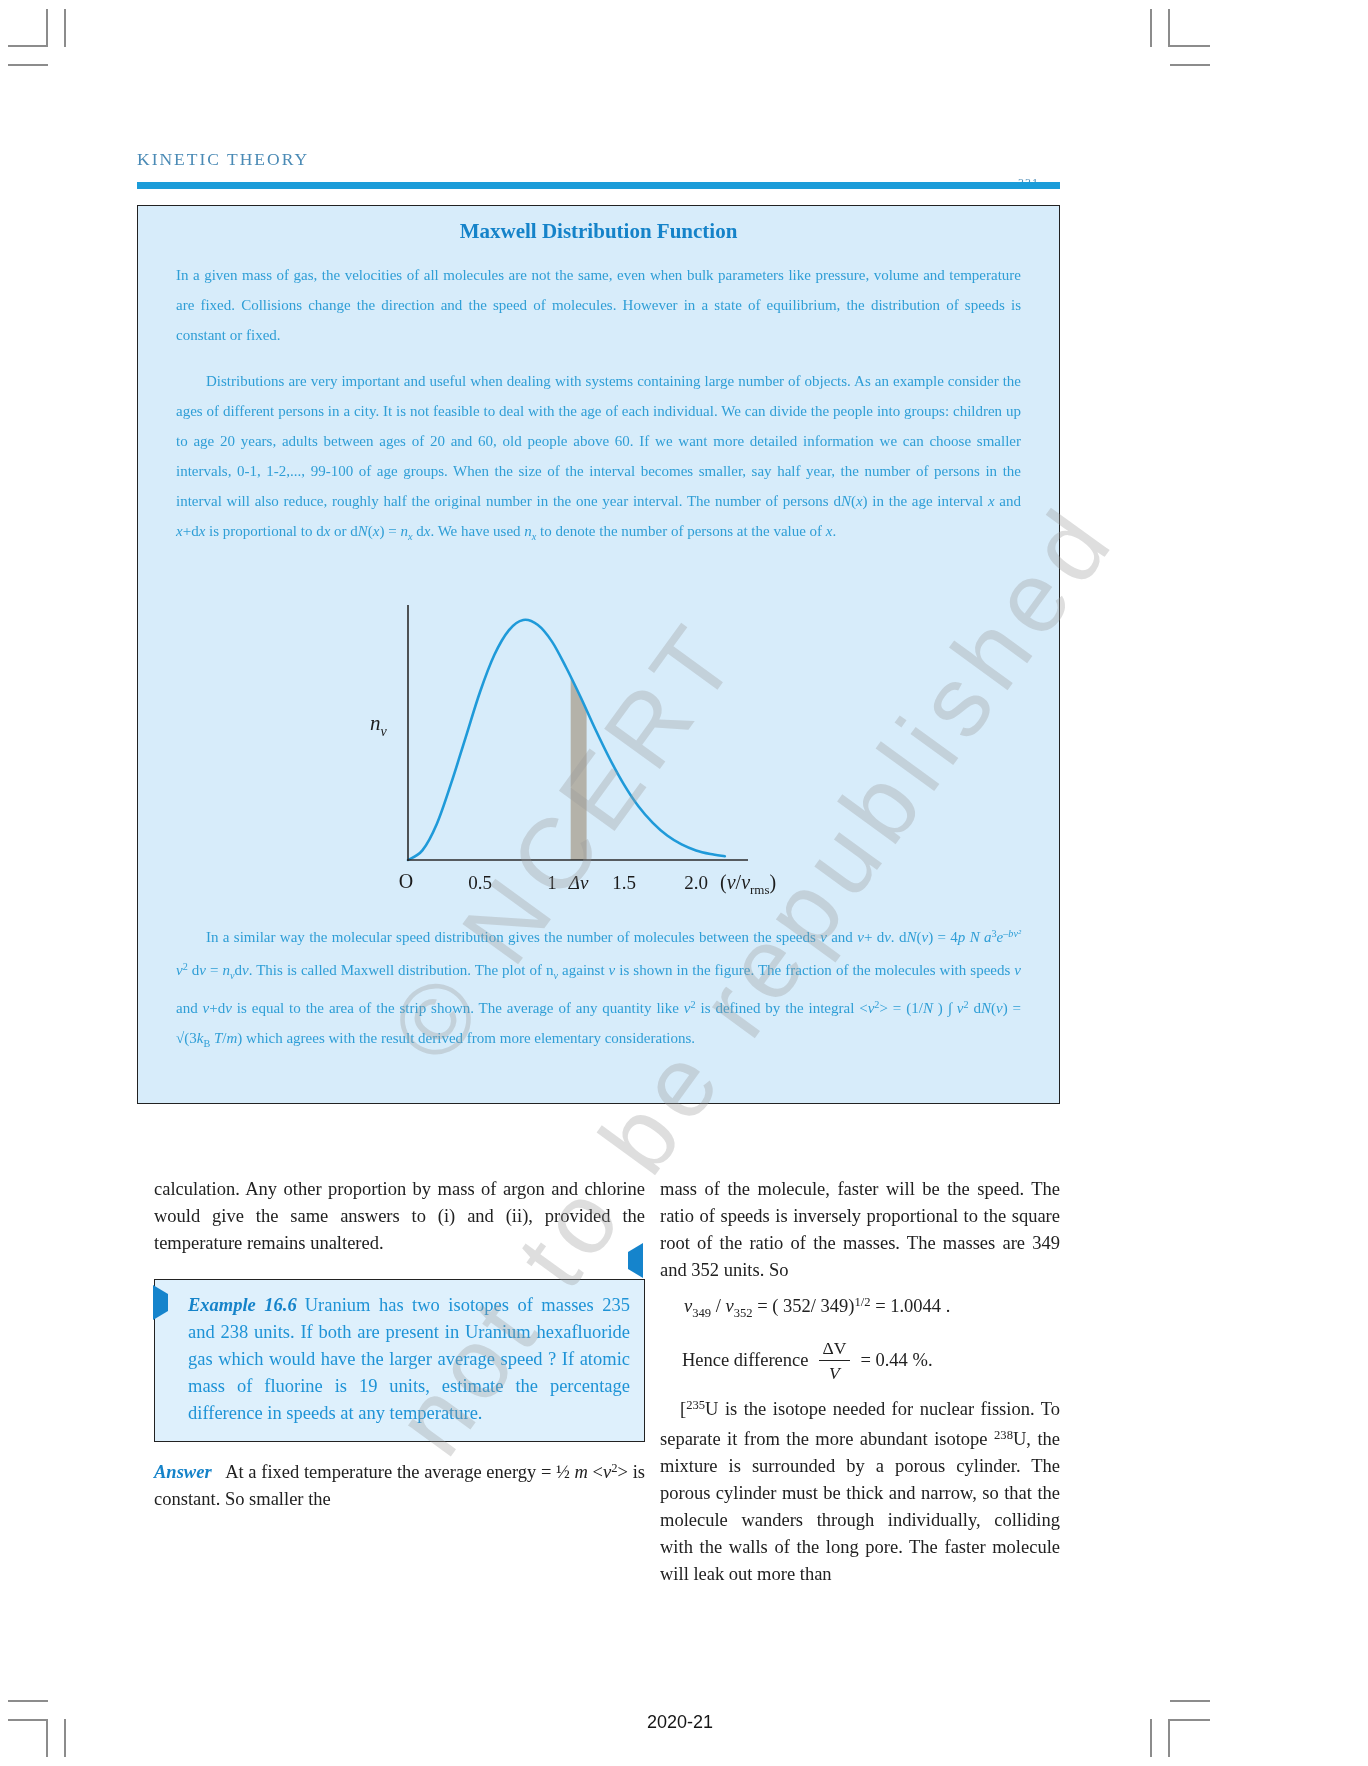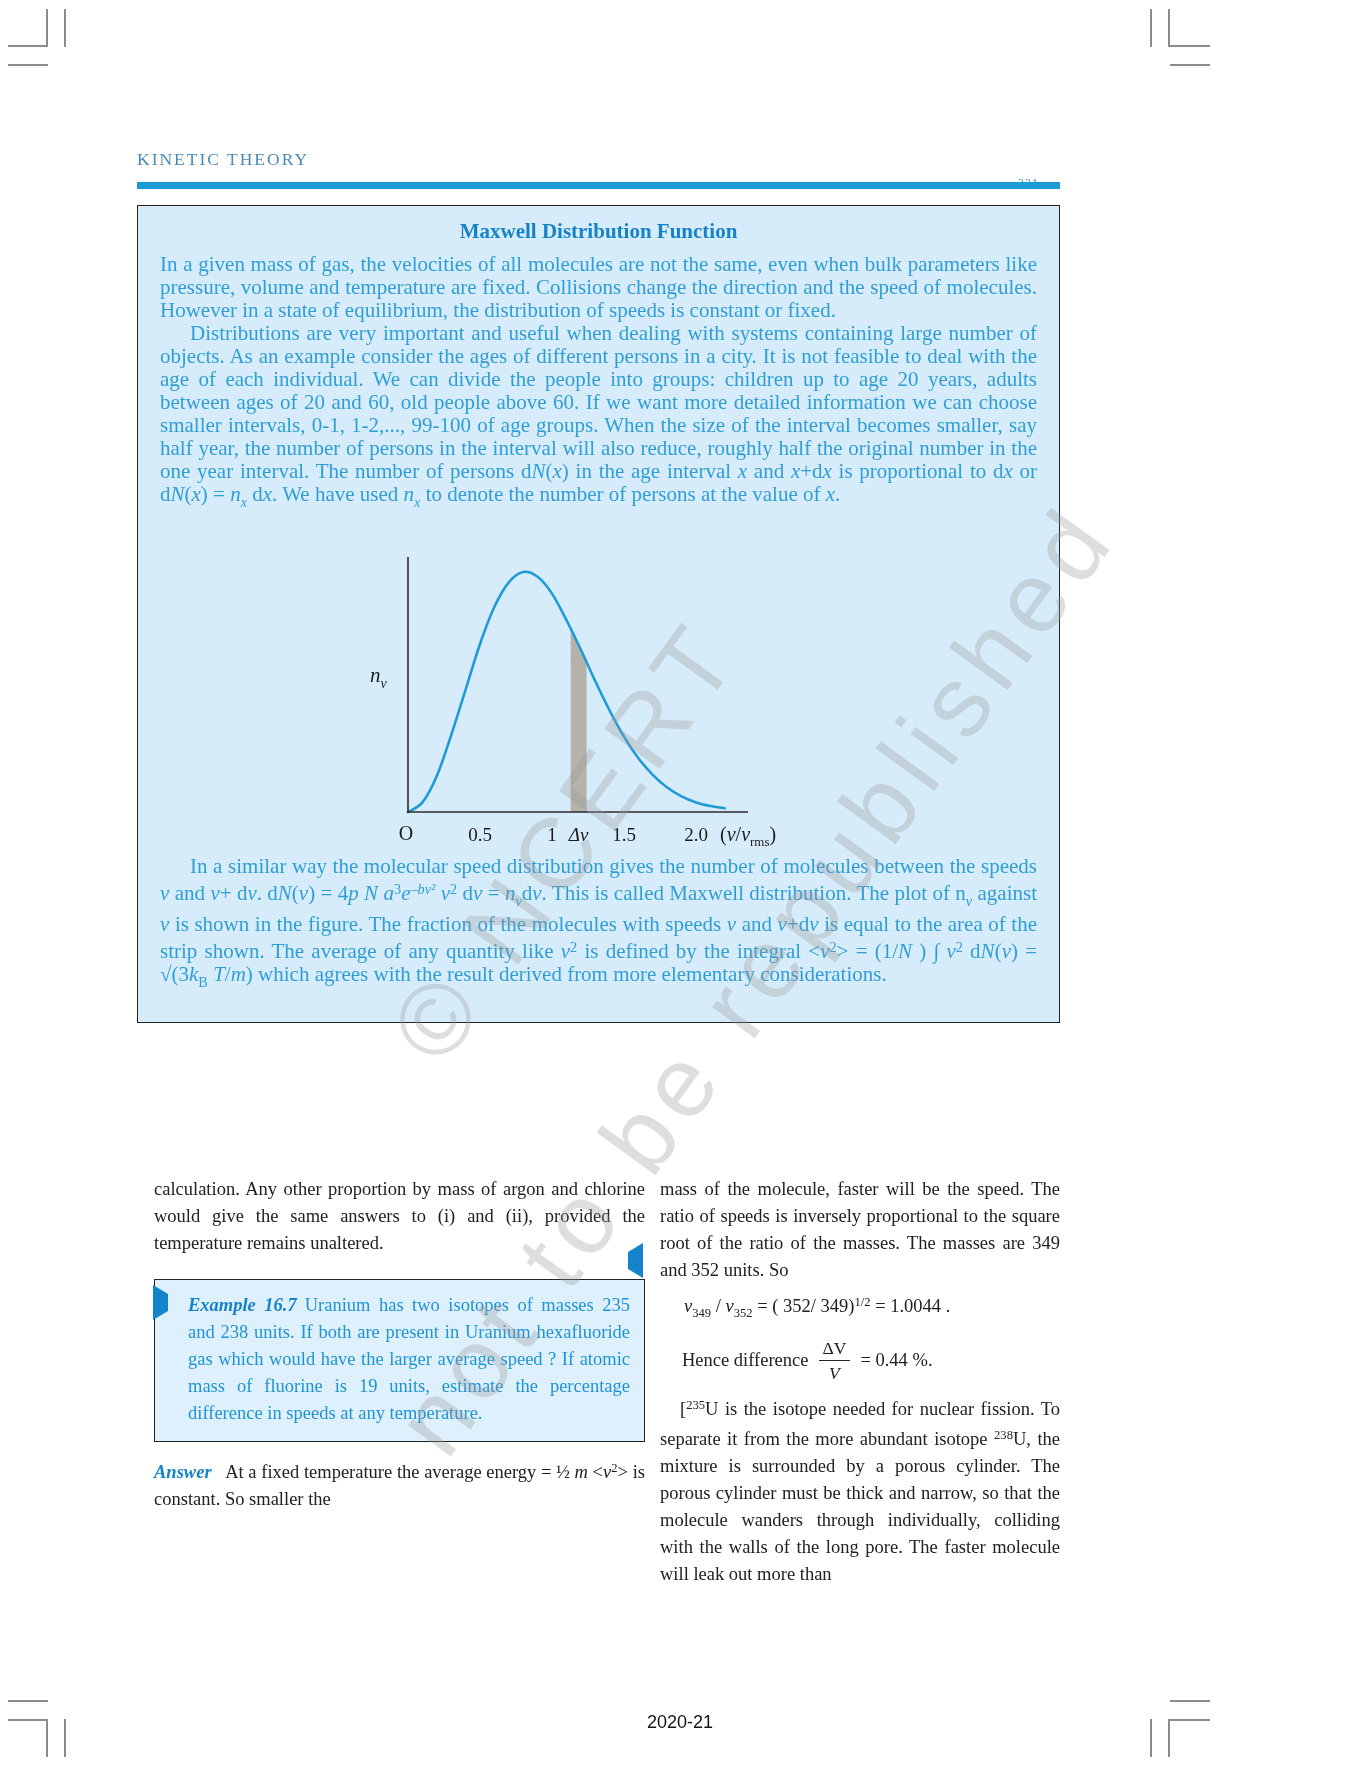--- a/index.html
+++ b/index.html
@@ -11,21 +11,21 @@
   .hdr-right{position:absolute;left:1018px;top:160px;font-size:12px;letter-spacing:1px;
              color:var(--header-blue,#4a8ab5);margin-top:16px;}
   .hdr-rule{position:absolute;left:137px;top:182px;width:923px;height:7px;
             background:var(--accent-blue,#1b9cd9);}
   
   .mbox{position:absolute;left:137px;top:205px;width:923px;box-sizing:border-box;
         background:var(--box-bg,#d7ecfa);border:1.6px solid #222;
         padding:12px 22px 28px 22px;}
   .mbox-title{text-align:center;font-weight:bold;font-size:21px;line-height:26px;
               color:var(--title-blue,#1583c9);margin:0 0 9px 0;}
-  .mbox p{margin:0;font-size:21px;line-height:23px;text-align:justify;
+  .mbox p{margin:16px;font-size:15px;line-height:30px;text-align:justify;
           color:var(--box-text,#2f9ed6);}
   .indent{text-indent:30px;}
   .caption{text-align:center;font-style:italic;font-size:19px;line-height:24px;
            color:var(--box-text,#2f9ed6);margin:2px 0 6px 0;}
   
   .chart{display:block;margin:6px 0 0 188px;}
   .chart .axis{stroke:var(--axis-gray,#2b2b2b);stroke-width:1.6;}
   .chart .curve{fill:none;stroke:var(--curve-blue,#1f9ad9);stroke-width:2.6;
                 stroke-linecap:round;stroke-linejoin:round;}
   .chart .strip{fill:var(--strip-gray,#b4b2a9);}
@@ -134,21 +134,21 @@
 
     <p class="indent">In a similar way the molecular speed distribution gives the number of molecules between the speeds <span class="ital">v</span> and <span class="ital">v</span>+ d<span class="ital">v</span>. d<span class="ital">N</span>(<span class="ital">v</span>) = 4<span class="ital">p</span> <span class="ital">N</span> <span class="ital">a</span><span class="sp">3</span><span class="ital">e</span><span class="sp ital">–bv²</span> <span class="ital">v</span><span class="sp">2</span> d<span class="ital">v</span> = <span class="ital">n</span><span class="sb ital">v</span>d<span class="ital">v</span>.  This is called Maxwell distribution. The plot of n<span class="sb ital">v</span> against <span class="ital">v</span> is shown in the figure. The fraction of the molecules with speeds <span class="ital">v</span> and <span class="ital">v</span>+d<span class="ital">v</span> is equal to the area of the strip shown. The average of any quantity like <span class="ital">v</span><span class="sp">2</span> is defined by the integral &lt;<span class="ital">v</span><span class="sp">2</span>&gt; = (1/<span class="ital">N</span> ) ∫ <span class="ital">v</span><span class="sp">2</span> d<span class="ital">N</span>(<span class="ital">v</span>)  = √(3<span class="ital">k</span><span class="sb">B</span> <span class="ital">T</span>/<span class="ital">m</span>)  which  agrees with the result derived from more elementary considerations.</p>
   </div>
 
   <div class="col-left">
     <p>calculation. Any other proportion by mass of argon and chlorine would give the same answers to (i) and (ii), provided the temperature remains unaltered.</p>
     <span class="answer-end"><span class="tri-left"></span></span>
 
     <div class="exbox">
       <span class="marker"><span class="tri-right"></span></span>
-      <p><span class="ex-title">Example 16.7</span><span>Uranium has two isotopes of masses 235 and 238 units. If both are present in Uranium hexafluoride gas which would have the  larger average speed ? If atomic mass of fluorine is 19 units, estimate the percentage difference in speeds at any temperature.</span></p>
+      <p><span class="ex-title">Example 16.6</span><span>Uranium has two isotopes of masses 235 and 238 units. If both are present in Uranium hexafluoride gas which would have the  larger average speed ? If atomic mass of fluorine is 19 units, estimate the percentage difference in speeds at any temperature.</span></p>
     </div>
 
     <p class="answer-p"><span class="answer-label">Answer</span><span>  At a fixed temperature the average energy  =  ½ <span class="ital">m</span> &lt;<span class="ital">v</span><span class="sp">2</span>&gt; is constant. So  smaller the</span></p>
   </div>
 
   <div class="col-right">
     <p>mass of the molecule, faster will be the speed. The ratio of speeds is inversely proportional to the square root of the ratio of the masses. The masses are 349 and 352 units. So</p>
     <p class="eq1"><span class="ital">v</span><span class="sb">349</span> / <span class="ital">v</span><span class="sb">352</span>  =   ( 352/ 349)<span class="sp">1/2</span> = 1.0044 .</p>
     <div class="eqfrac">
       <span>Hence difference</span>

